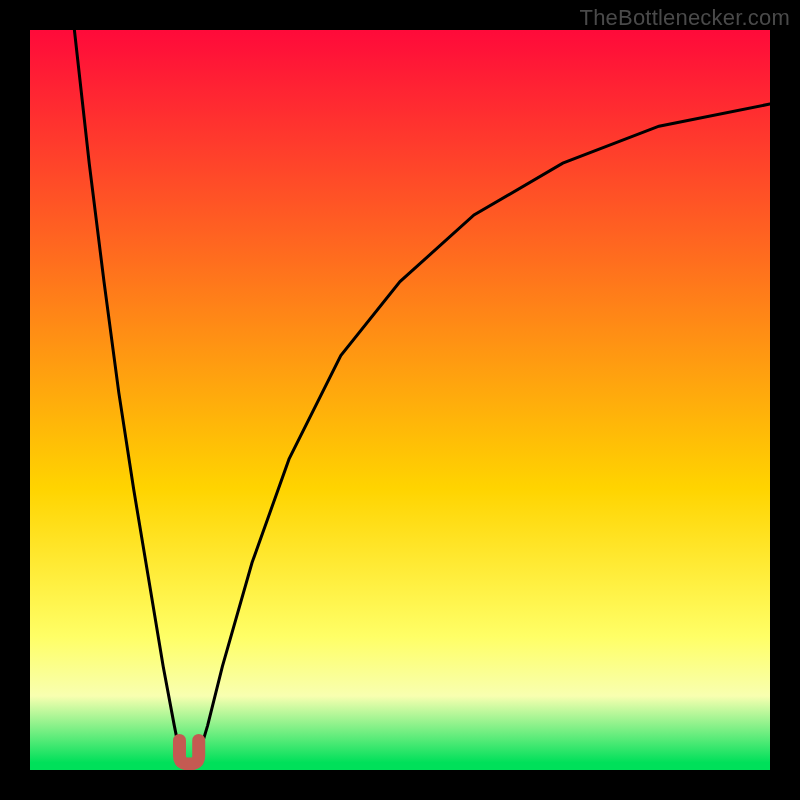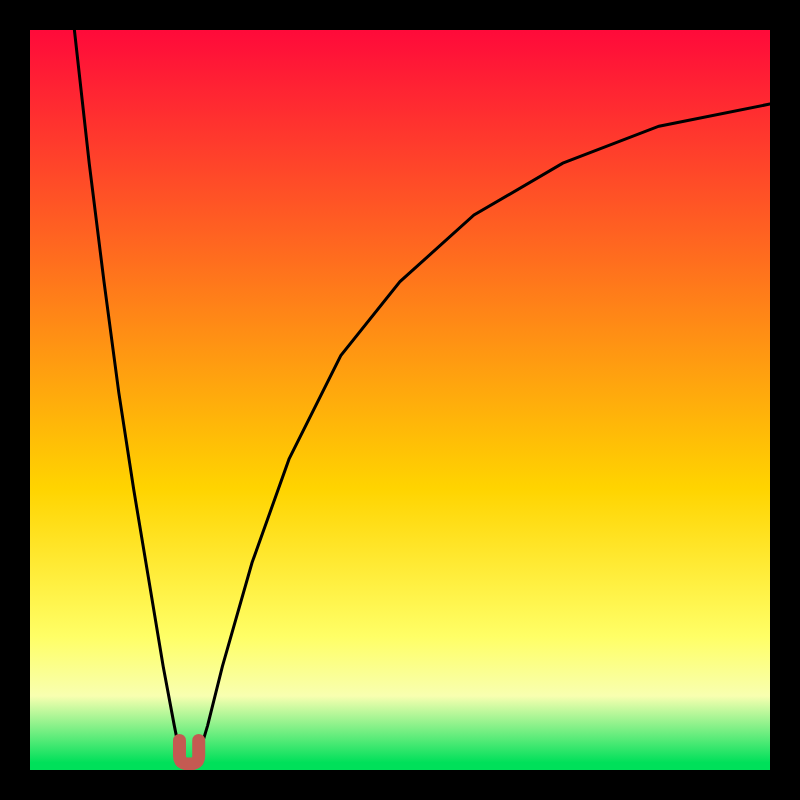--- a/index.html
+++ b/index.html
@@ -34,20 +34,21 @@
     font-weight: 500;
     letter-spacing: 0.2px;
   }
   svg { display: block; }
 </style>
 </head>
 <body>
 
 <div class="frame">
 
+  <div class="attribution">TheBottlenecker.com</div>
 
   <div class="plot">
     <svg id="chart-svg" width="740" height="740" viewBox="0 0 740 740">
       <defs>
         <linearGradient id="bg-grad" x1="0" y1="0" x2="0" y2="1">
           <stop id="g0" offset="0%" stop-color="#ff0a3a"></stop>
           <stop id="g1" offset="30%" stop-color="#ff6a1f"></stop>
           <stop id="g2" offset="62%" stop-color="#ffd400"></stop>
           <stop id="g3" offset="82%" stop-color="#ffff66"></stop>
           <stop id="g4" offset="90%" stop-color="#f8ffb0"></stop>

